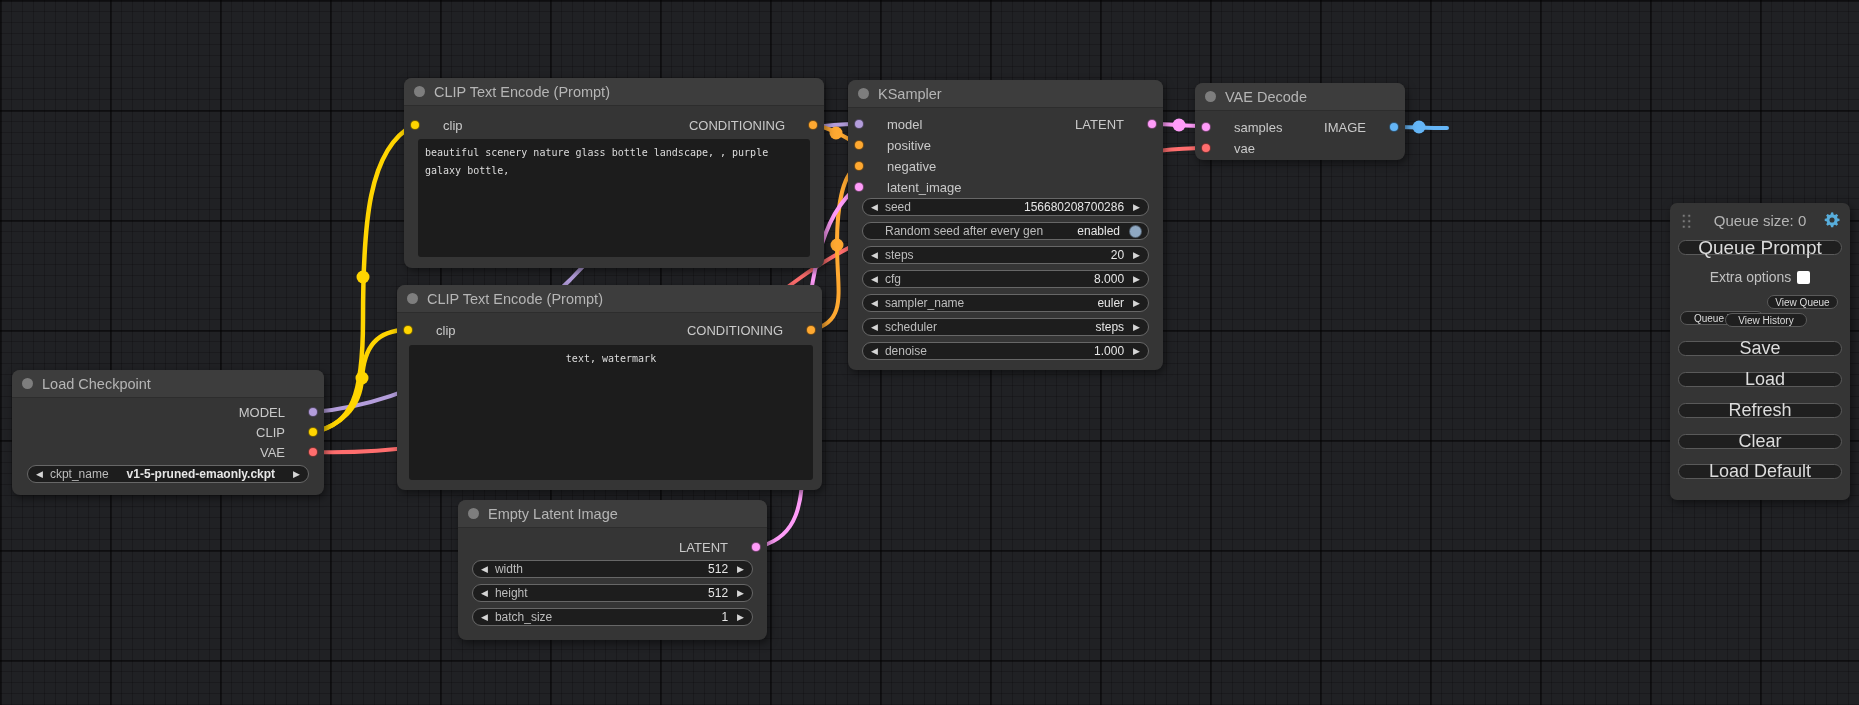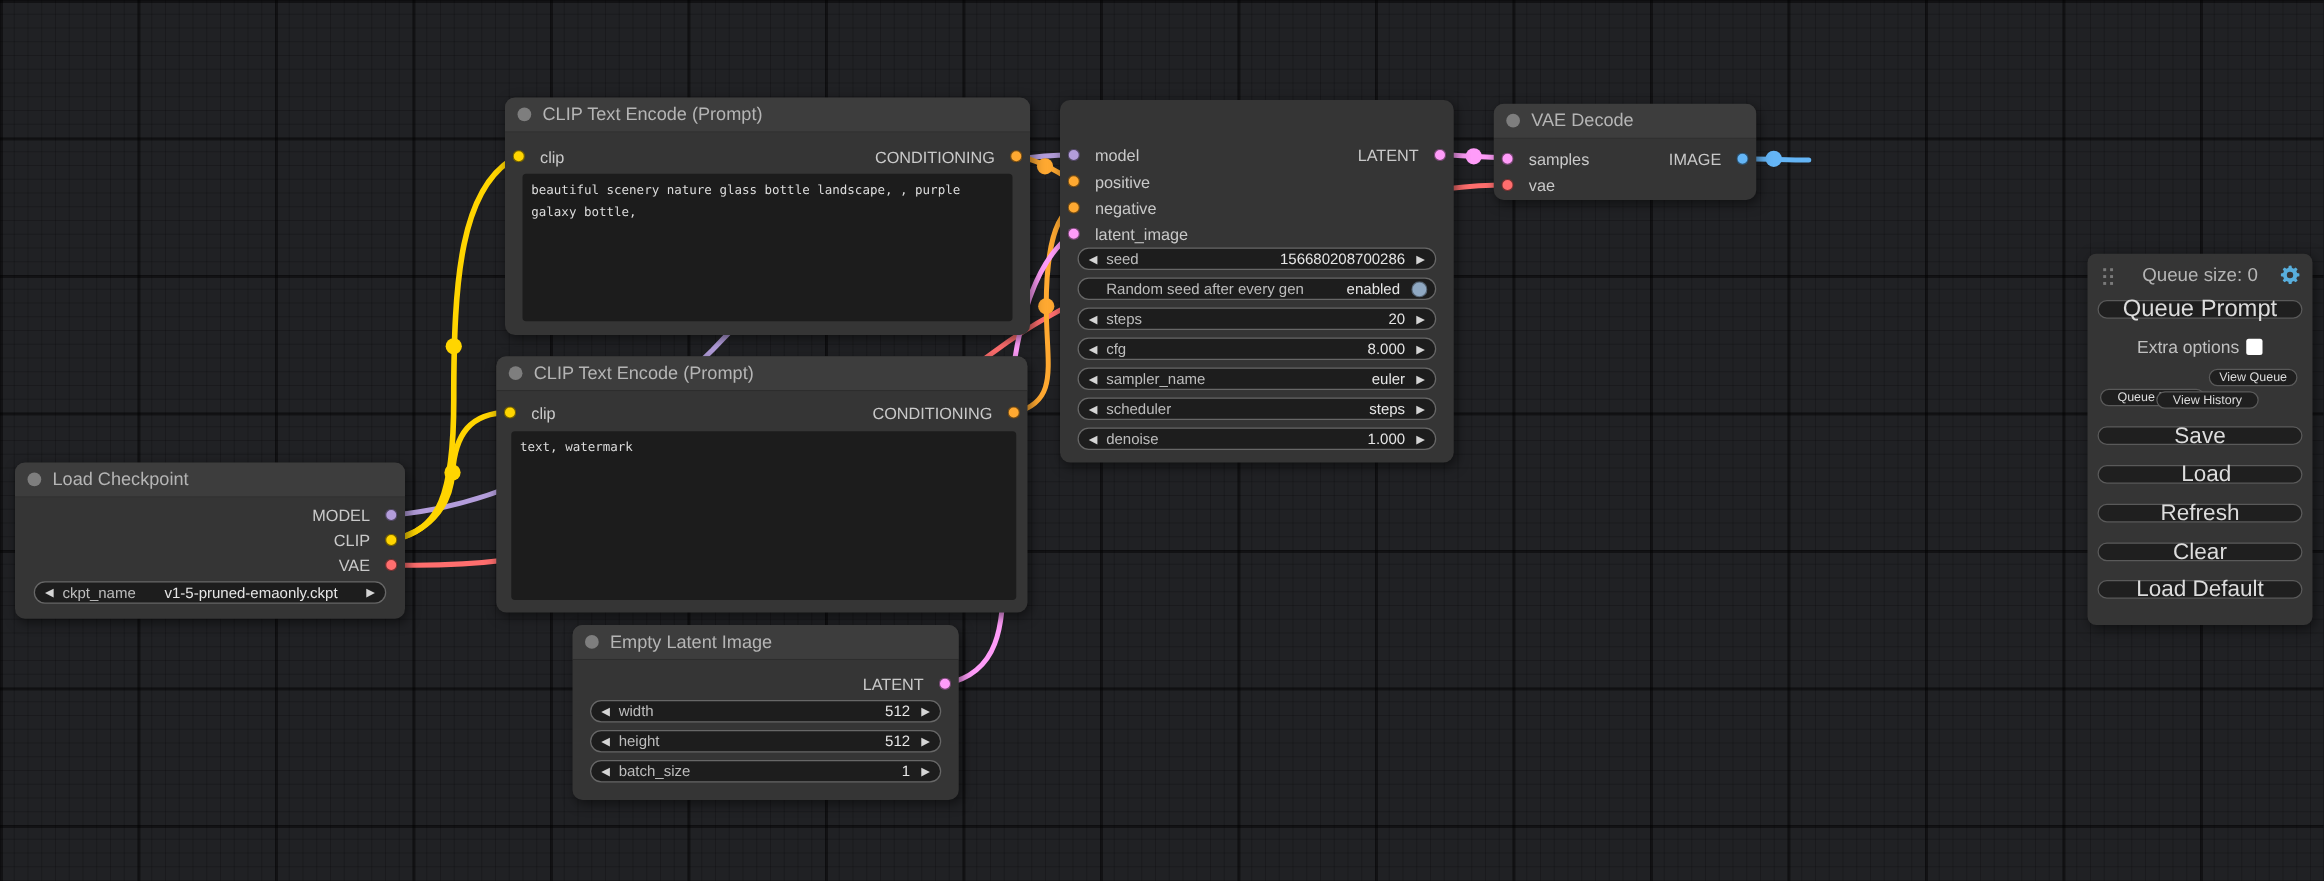--- a/index.html
+++ b/index.html
@@ -20,41 +20,41 @@
     position:absolute;z-index:2;background:#353535;border-radius:8px;
     box-shadow:2px 3px 9px rgba(0,0,0,.5);
   }
   .node-header{
     height:28px;display:flex;align-items:center;gap:9px;padding:0 10px;
     background:#3d3d3d;border-bottom:1px solid rgba(0,0,0,.25);
     border-radius:8px 8px 0 0;cursor:default;
   }
   .collapse-dot{width:11px;height:11px;border-radius:50%;background:#7e7e7e;flex:0 0 auto;}
   .node-title{font-size:14.5px;color:#b5b5b5;white-space:nowrap;}
-  .port{position:absolute;height:18px;display:flex;align-items:center;gap:12px;}
+  .port{position:absolute;height:18px;display:flex;align-items:center;gap:23px;}
   .port.in{left:6px;}
   .port.out{right:6px;flex-direction:row;}
   .port-dot{width:10px;height:10px;border-radius:50%;border:1px solid rgba(0,0,0,.55);flex:0 0 auto;}
   .port-label{font-size:13px;color:#c9c9c9;white-space:nowrap;}
   .textarea{
     position:absolute;background:#1c1c1c;color:#dcdcdc;border:none;border-radius:3px;
     font-family:"DejaVu Sans Mono",monospace;font-size:10px;line-height:1.75;
     padding:5px 7px;resize:none;outline:none;overflow:hidden;
   }
   .widget{
     position:absolute;height:18px;background:#1d1d1d;border:1px solid #676767;
     border-radius:10px;display:flex;align-items:center;padding:0 8px;
     font-size:12px;color:#c2c2c2;cursor:pointer;
   }
   .w-arrow{font-size:9px;color:#d5d5d5;line-height:1;flex:0 0 auto;}
   .w-label{margin-left:7px;color:#bdbdbd;white-space:nowrap;}
   .w-label.noarrow{margin-left:14px;}
   .w-spacer{flex:1;}
   .w-value{color:#e6e6e6;margin-right:9px;white-space:nowrap;}
-  .w-value.center{margin:0 auto;}
+  .w-value.center{margin:0 auto;font-weight:bold;}
   .toggle-dot{width:13px;height:13px;border-radius:50%;margin-right:-2px;flex:0 0 auto;border:1px solid rgba(0,0,0,.4);}
   
   .panel{
     position:absolute;z-index:3;background:#353535;border-radius:7px;
     box-shadow:2px 3px 10px rgba(0,0,0,.55);padding:0;
   }
   .panel-head{position:absolute;left:0;top:7px;width:100%;height:20px;display:flex;align-items:center;}
   .drag-handle{
     position:absolute;left:11px;top:3px;width:11px;height:15px;
     background-image:radial-gradient(#7a7a7a 1.1px, transparent 1.5px);
@@ -143,24 +143,28 @@
       <span class="node-title">CLIP Text Encode (Prompt)</span>
     </div>
     <div class="port in" style="top:36px;">
       <span class="port-dot" style="background-color: rgb(255, 213, 0);"></span>
       <span class="port-label">clip</span>
     </div>
     <div class="port out" style="top:36px;">
       <span class="port-label">CONDITIONING</span>
       <span class="port-dot" style="background-color: rgb(255, 169, 49);"></span>
     </div>
-    <textarea class="textarea" style="left: 12px; top: 60px; width: 404px; height: 135px;" spellcheck="false">text, watermark</textarea>
+    <textarea class="textarea" style="left: 12px; top: 60px; width: 404px; height: 135px; text-align: center;" spellcheck="false">text, watermark</textarea>
   </div>
 
   <div class="node" style="left:848px;top:80px;width:315px;height:290px;">
+    <div class="node-header">
+      <span class="collapse-dot"></span>
+      <span class="node-title">KSampler</span>
+    </div>
     <div class="port in" style="top:35px;">
       <span class="port-dot" style="background-color: rgb(179, 157, 219);"></span>
       <span class="port-label">model</span>
     </div>
     <div class="port in" style="top:56px;">
       <span class="port-dot" style="background-color: rgb(255, 169, 49);"></span>
       <span class="port-label">positive</span>
     </div>
     <div class="port in" style="top:77px;">
       <span class="port-dot" style="background-color: rgb(255, 169, 49);"></span>

